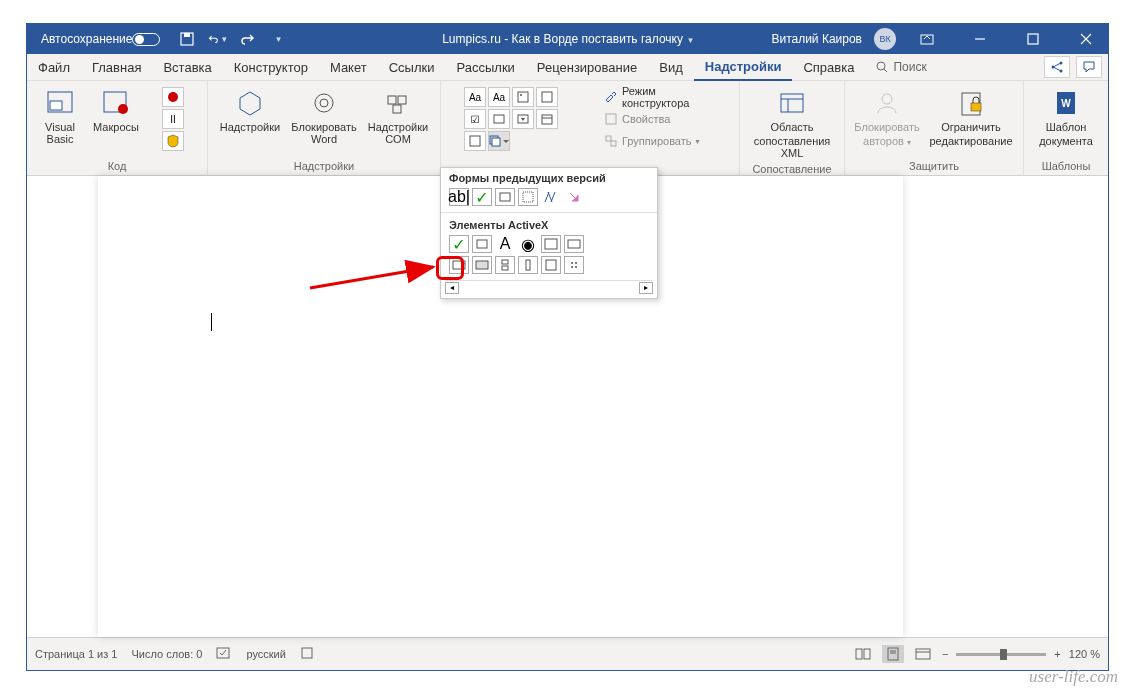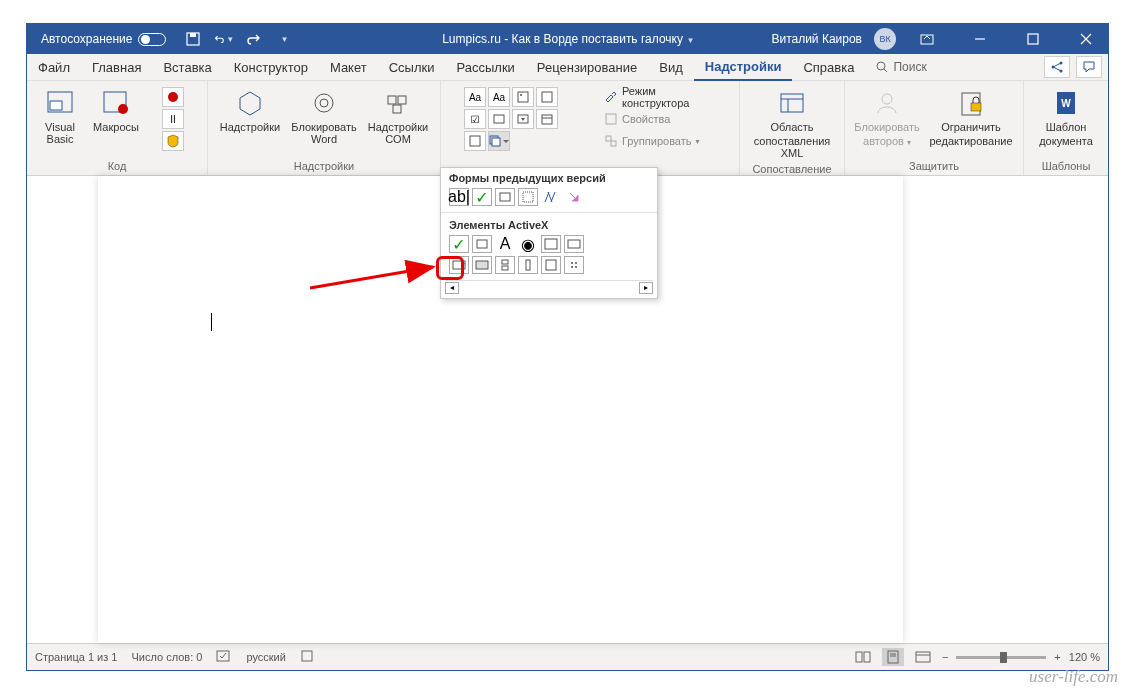--- a/index.html
+++ b/index.html
@@ -1,19 +1,19 @@
 <!DOCTYPE html>
 <html><head>
 <meta charset="utf-8">
 <style>
 * { margin:0; padding:0; box-sizing:border-box; font-family:"Segoe UI",Arial,sans-serif; }
 body { background:#fff; width:1136px; height:695px; position:relative; overflow:hidden; }
 .window { position:absolute; left:26px; top:23px; width:1083px; height:648px; border:1px solid #2b579a; background:#fff; display:flex; flex-direction:column; }
 .titlebar { height:30px; background:#2b579a; display:flex; align-items:center; color:#fff; font-size:12px; }
-.titlebar .autosave { margin-left:14px; display:flex; align-items:center; gap:6px; }
+.titlebar .autosave { margin-left:14px; display:flex; align-items:center; }
 .toggle { width:28px; height:13px; border:1px solid #fff; border-radius:7px; position:relative; }
 .toggle::after { content:""; position:absolute; width:9px; height:9px; border-radius:50%; background:#fff; top:1px; left:2px; }
 .titlebar .qat { display:flex; gap:12px; margin-left:18px; align-items:center; }
 .titlebar .qatbtn { width:18px; height:18px; display:flex; align-items:center; justify-content:center; color:#fff; cursor:pointer; }
 .titlebar .title { position:absolute; left:50%; transform:translateX(-50%); }
 .titlebar .dd { font-size:9px; margin-left:2px; opacity:.8; }
 .titlebar .right { margin-left:auto; display:flex; align-items:center; gap:8px; }
 .titlebar .user { font-size:12px; margin-right:4px; }
 .titlebar .avatar { width:22px; height:22px; border-radius:50%; background:#cfd6e4; color:#2b579a; font-size:9px; display:flex; align-items:center; justify-content:center; }
 .titlebar .winbtn { width:45px; height:30px; display:flex; align-items:center; justify-content:center; cursor:pointer; }
@@ -44,21 +44,21 @@
 .popup .sec { padding:4px 8px; }
 .popup .sectitle { font-size:11px; font-weight:600; color:#333; margin-bottom:4px; }
 .popup .icons { display:flex; gap:3px; flex-wrap:wrap; }
 .popup .picon { width:20px; height:18px; border:1px solid #aaa; background:#fff; display:flex; align-items:center; justify-content:center; font-size:16px; cursor:pointer; }
 .popup .sep { height:1px; background:#e0e0e0; margin:2px 0; }
 .popup .scrollbar { height:14px; border-top:1px solid #ddd; display:flex; align-items:center; margin:2px 4px 0 4px; }
 .popup .scrollbar .arr { width:14px; height:12px; border:1px solid #aaa; display:flex; align-items:center; justify-content:center; font-size:8px; cursor:pointer; }
 .popup .scrollbar .track { flex:1; height:12px; }
 .highlight { position:absolute; left:436px; top:256px; width:28px; height:24px; border:3px solid #e60000; border-radius:6px; pointer-events:none; }
 .arrow { position:absolute; left:305px; top:253px; pointer-events:none; }
-.statusbar { height:27px; background:#f3f2f1; border-top:1px solid #d0d0d0; display:flex; align-items:center; font-size:11px; color:#555; padding:0 8px; gap:14px;justify-content:space-between; }
+.statusbar { height:33px; background:#f3f2f1; border-top:1px solid #d0d0d0; display:flex; align-items:center; font-size:11px; color:#555; padding:0 8px; gap:14px;justify-content:space-between; }
 .statusbar .right { margin-left:auto; display:flex; align-items:center; gap:8px; }
 .viewbtn { width:22px; height:18px; display:flex; align-items:center; justify-content:center; cursor:pointer; }
 .viewbtn.active { background:#d0d0d0; }
 .zoomslider { width:90px; height:3px; background:#aaa; position:relative; }
 .zoomslider::after { content:""; position:absolute; width:7px; height:11px; background:#666; top:-4px; left:44px; }
 .watermark { position:absolute; right:18px; bottom:8px; font-size:17px; color:#a9a9a9; font-style:italic; font-family:Georgia,serif; }
 </style>
 </head>
 <body>
 

